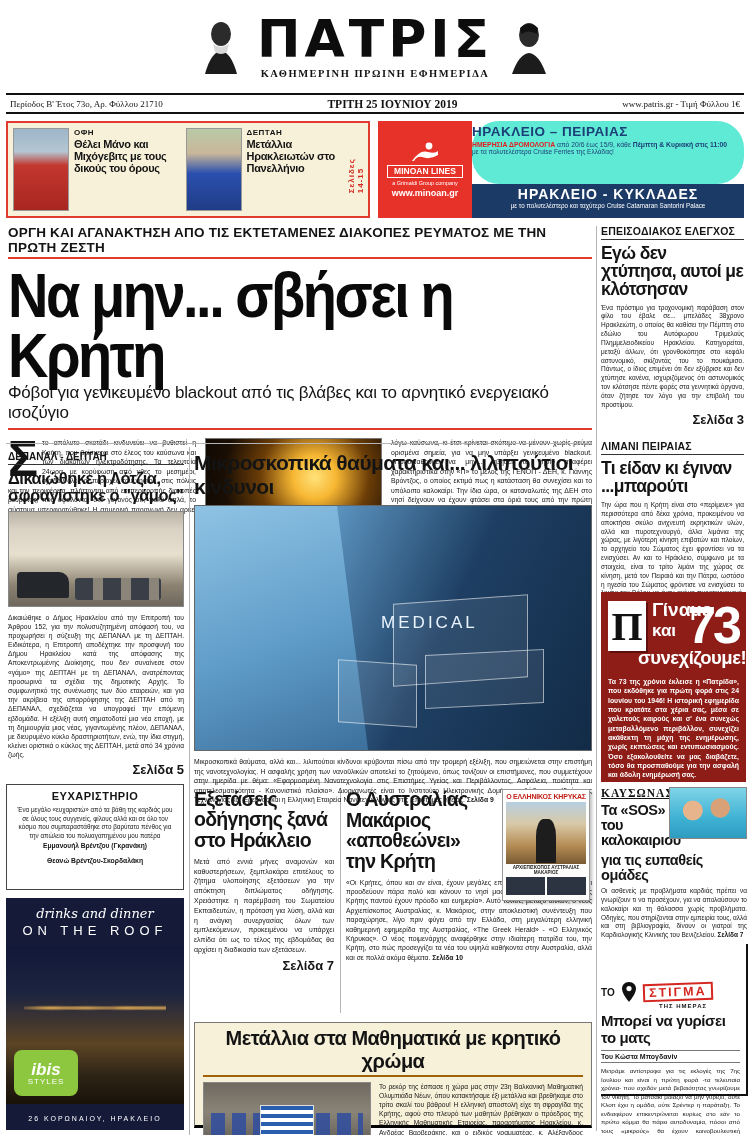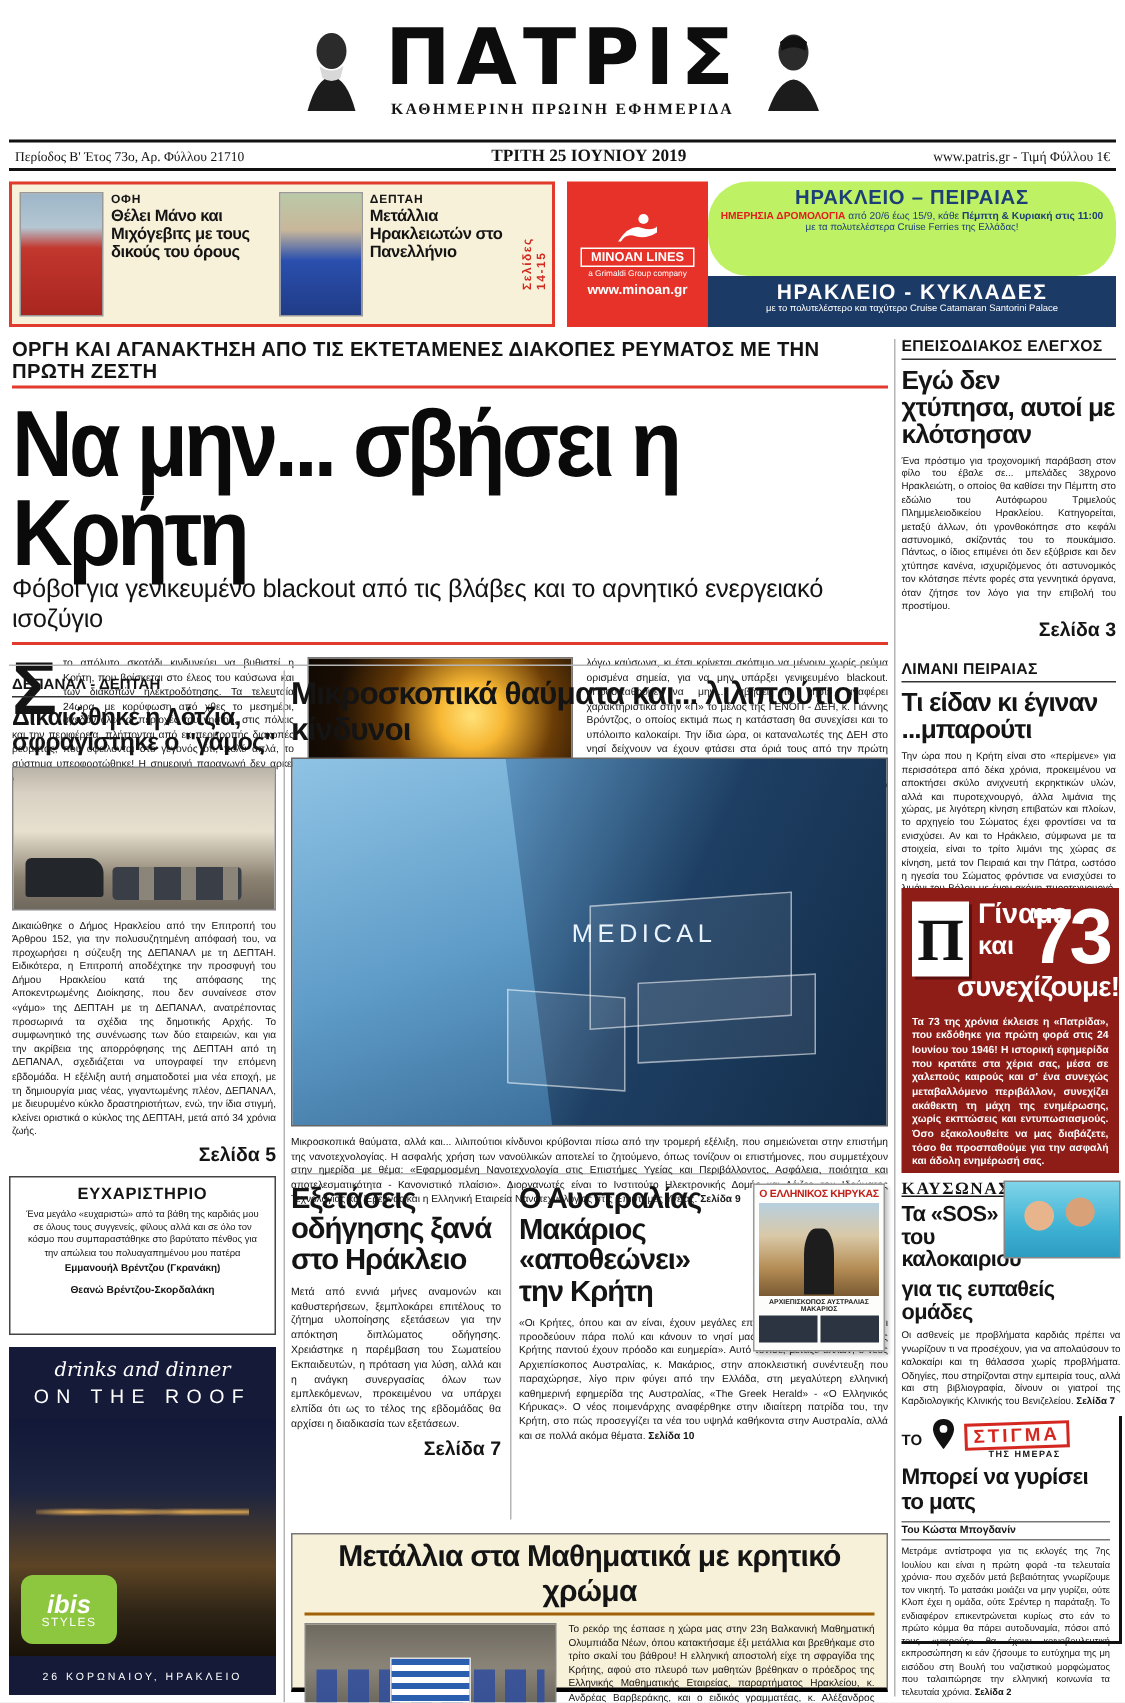--- a/index.html
+++ b/index.html
@@ -38,21 +38,21 @@
   
   .minoan { position:absolute; top:121px; left:378px; width:366px; height:97px; display:flex; }
   .minoan-left { width:94px; background:#e63229; color:#fff; display:flex; flex-direction:column;
                  align-items:center; justify-content:center; gap:2px; padding:4px; }
   .minoan-glyph { width:30px; height:22px; }
   .minoan-brand { border:1px solid #fff; font-size:8.5px; font-weight:700; text-align:center;
                   padding:1px 6px; line-height:1.1; }
   .minoan-tag { font-size:5.5px; }
   .minoan-url { font-size:9px; font-weight:700; }
   .minoan-right { flex:1; display:flex; flex-direction:column; }
-  .minoan-top { flex:1; background:#bef264; color:#1c3f77; text-align:center; padding-top:3px;border-radius:27px; }
+  .minoan-top { flex:1; background:#5eead4; color:#1c3f77; padding-top:3px;border-radius:27px; }
   .minoan-route { font-size:13.5px; font-weight:700; letter-spacing:.5px; line-height:1.15; }
   .minoan-sched { font-size:6.8px; margin-top:1px; }
   .minoan-sched .red { color:#e21d1d; font-weight:700; }
   .minoan-sched .bold { font-weight:700; }
   .minoan-sub { font-size:6.5px; }
   .minoan-bottom { height:34px; background:#1c3a66; color:#fff; text-align:center; padding-top:2px; }
   .minoan-route3 { font-size:14px; font-weight:700; letter-spacing:1px; }
   .minoan-route3-sub { font-size:6.3px; }
 
   
@@ -170,21 +170,21 @@
   .heat-photo { position:absolute; right:0; top:0; width:78px; height:52px; border:1px solid #888;
                 background:radial-gradient(circle at 30% 45%, #e8b48c 0 16%, transparent 17%),
                            radial-gradient(circle at 66% 40%, #d9a177 0 16%, transparent 17%),
                            linear-gradient(180deg,#7fd4e8 0%,#3fb2d4 60%,#2d9cc0 100%); }
   .heat-headline { font-size:14.5px; font-weight:700; letter-spacing:-.4px; line-height:1.05; margin-top:4px; width:66px; }
   .heat-headline.full { width:100%; }
   .heat-body { font-size:6.5px; line-height:1.36; text-align:justify; margin-top:4px; }
 
   .stigma { position:absolute; top:944px; left:601px; width:147px; height:152px;
             border-right:2px solid #111; border-bottom:2px solid #111; padding:2px 6px 0 0; }
-  .stigma-logo { display:flex; align-items:flex-end; gap:6px; }
+  .stigma-logo { display:flex; align-items:center; gap:6px;margin-top:36px; }
   .stigma-to { font-size:10px; font-weight:700; }
   .pin { width:16px; height:20px; }
   .stamp { border:2px solid #d42720; color:#d42720; font-size:12.5px; font-weight:700;
            letter-spacing:2px; padding:0 4px; transform:rotate(-2deg); }
   .stigma-sub { font-size:6px; font-weight:700; letter-spacing:1px; margin:1px 0 0 58px; }
   .stigma-headline { font-size:15px; font-weight:700; letter-spacing:-.4px; margin-top:3px; }
   .stigma-byline { font-size:7px; font-weight:700; border-top:1px solid #777; border-bottom:1px solid #777;
                    padding:2px 0; margin-top:4px; }
   .stigma-body { font-size:6.2px; line-height:1.38; text-align:justify; margin-top:4px; }
 

